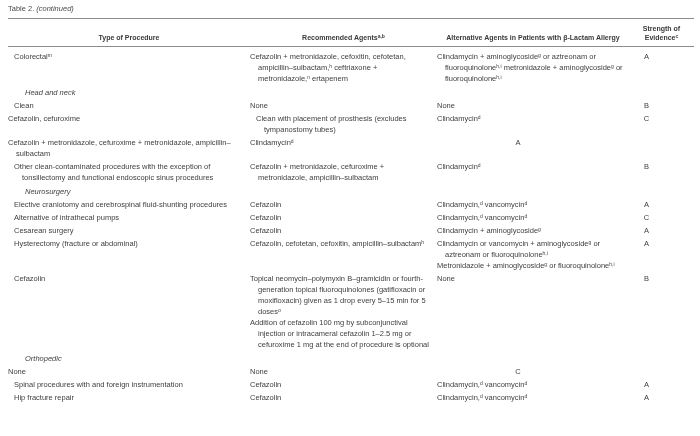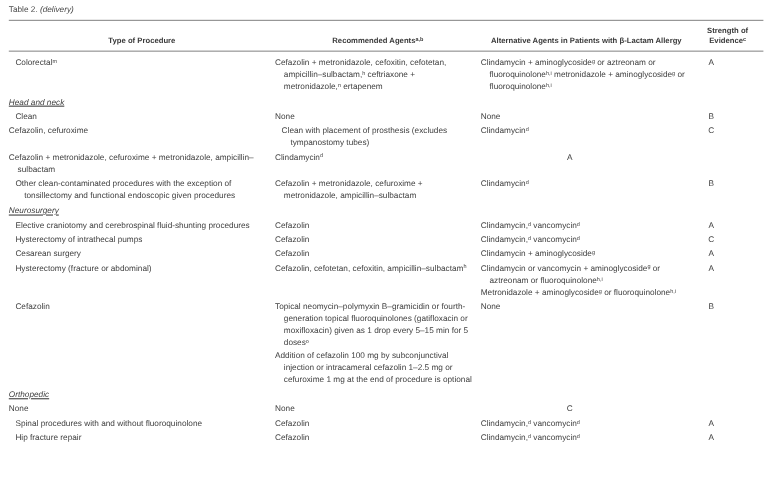--- a/index.html
+++ b/index.html
@@ -19,38 +19,38 @@
 
   .grid { display:grid; grid-template-columns:242px 187px 192px 1fr; }
 
   .header-row { padding:5px 0 4px; align-items:end; }
   .hcell { font-weight:bold; font-size:7px; line-height:9px; text-align:center; color:#3a3a3a; }
   .h1, .h2, .h3 { white-space:nowrap; }
   .h4 { max-width:60px; justify-self:center; }
 
   #table-body { margin-top:4px; }
   .item-row { margin-bottom:2px; align-items:start; }
-  .section-row { margin:3px 0 2px;text-decoration:underline; }
+  .section-row { margin:3px 17px 2px; }
 
   .cell { font-size:7.5px; line-height:11px; }
   .cell p { margin:0; padding-left:8px; text-indent:-8px; }
   .c1 { padding-left:6px; padding-right:14px; }
   .c1.section { padding-left:0; font-style:italic; }
   .c2 { padding-right:8px; }
   .c3 { padding-right:4px; }
   .c4 { text-align:center; padding-right:30px; }
 
   sup { font-size:5px; line-height:0; position:relative; top:-2.5px; vertical-align:baseline; }
 </style>
 </head>
 <body>
 
 <div class="page">
   <div class="table-title">
-    <span class="num">Table 2.</span><span class="ital">(delivery)</span>
+    <span class="num">Table 2.</span><span class="ital">(continued)</span>
   </div>
   <div class="rule"></div>
   <div class="grid header-row" id="header-row">
       <div class="hcell h1">Type of Procedure</div>
       <div class="hcell h2">Recommended Agents<sup>a,b</sup></div>
       <div class="hcell h3">Alternative Agents in Patients with β-Lactam Allergy</div>
       <div class="hcell h4">Strength of Evidence<sup>c</sup></div>
     </div>
   <div class="rule"></div>
   <div id="table-body">
@@ -107,21 +107,21 @@
         </div>
         <div class="cell c3">
           <p>Clindamycin<sup>d</sup></p>
         </div>
         <div class="cell c4">
           <p>A</p>
         </div>
       </div>
       <div class="grid item-row">
         <div class="cell c1">
-          <p>Other clean-contaminated procedures with the exception of tonsillectomy and functional endoscopic given procedures</p>
+          <p>Other clean-contaminated procedures with the exception of tonsillectomy and functional endoscopic sinus procedures</p>
         </div>
         <div class="cell c2">
           <p>Cefazolin + metronidazole, cefuroxime + metronidazole, ampicillin–sulbactam</p>
         </div>
         <div class="cell c3">
           <p>Clindamycin<sup>d</sup></p>
         </div>
         <div class="cell c4">
           <p>B</p>
         </div>
@@ -140,21 +140,21 @@
         </div>
         <div class="cell c3">
           <p>Clindamycin,<sup>d</sup> vancomycin<sup>d</sup></p>
         </div>
         <div class="cell c4">
           <p>A</p>
         </div>
       </div>
       <div class="grid item-row">
         <div class="cell c1">
-          <p>Hysterectomy of intrathecal pumps</p>
+          <p>Alternative of intrathecal pumps</p>
         </div>
         <div class="cell c2">
           <p>Cefazolin</p>
         </div>
         <div class="cell c3">
           <p>Clindamycin,<sup>d</sup> vancomycin<sup>d</sup></p>
         </div>
         <div class="cell c4">
           <p>C</p>
         </div>
@@ -214,21 +214,21 @@
         </div>
         <div class="cell c3">
           <p>None</p>
         </div>
         <div class="cell c4">
           <p>C</p>
         </div>
       </div>
       <div class="grid item-row">
         <div class="cell c1">
-          <p>Spinal procedures with and without fluoroquinolone</p>
+          <p>Spinal procedures with and foreign instrumentation</p>
         </div>
         <div class="cell c2">
           <p>Cefazolin</p>
         </div>
         <div class="cell c3">
           <p>Clindamycin,<sup>d</sup> vancomycin<sup>d</sup></p>
         </div>
         <div class="cell c4">
           <p>A</p>
         </div>

